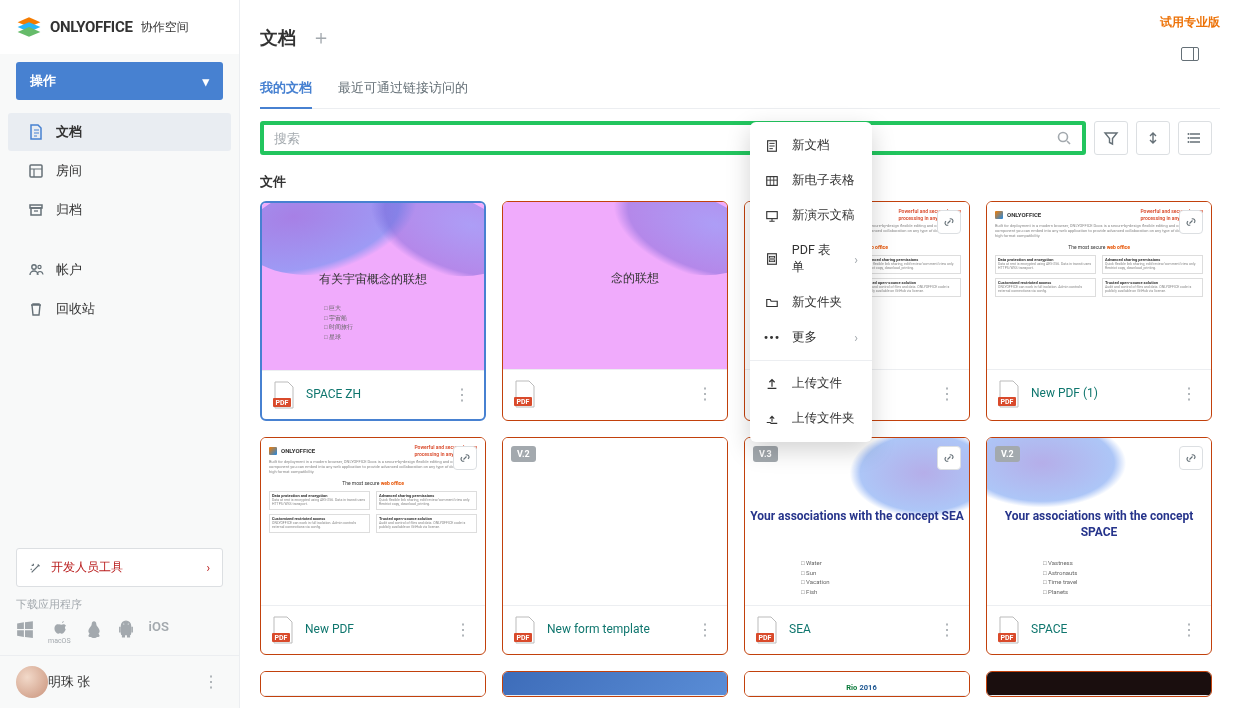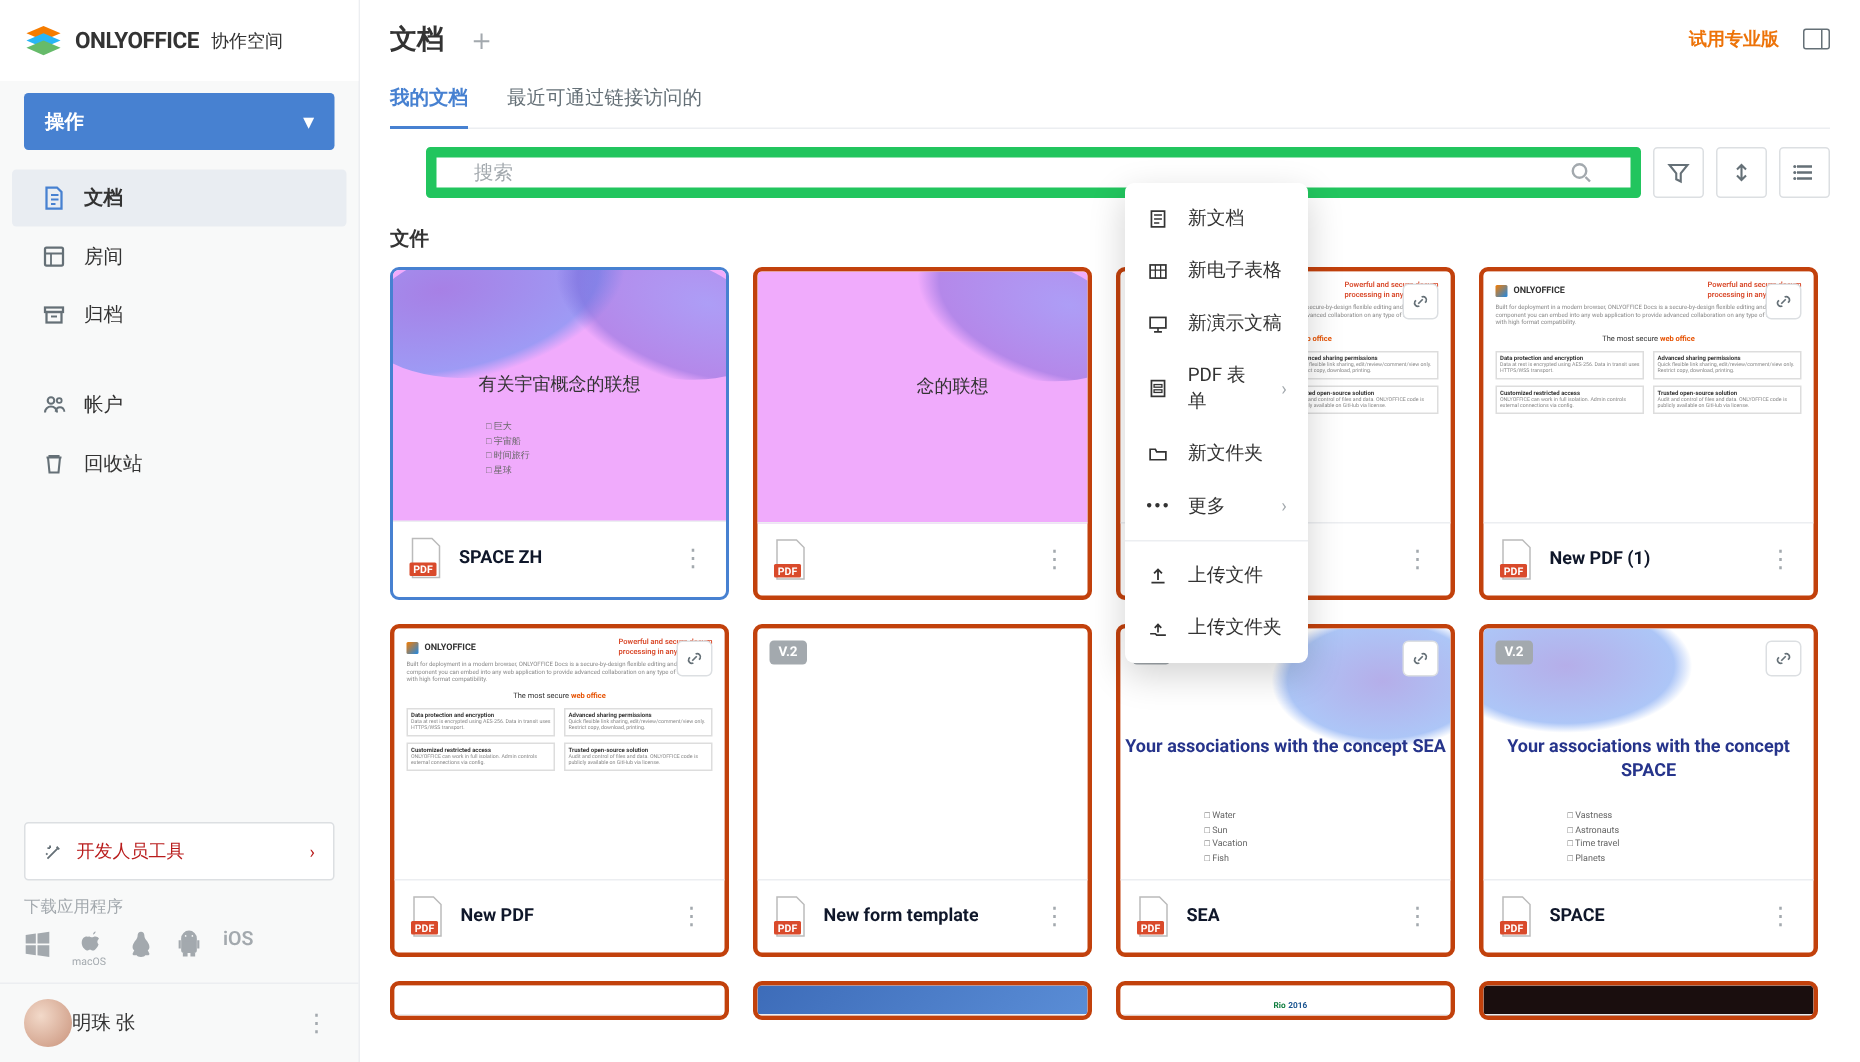--- a/index.html
+++ b/index.html
@@ -29,44 +29,44 @@
 .avatar { width:32px; height:32px; border-radius:50%; background: radial-gradient(circle at 35% 35%, #f2d9c9, #c9927a); }
 .user-name { font-size:13px; color:#333; flex:1; }
 .user-menu { color:#a3a9ae; cursor:pointer; }
 
 
 .main { flex:1; display:flex; flex-direction:column; overflow:hidden; position:relative; }
 .main-header { padding: 14px 20px 0; background:#fff;}
 .title-row { display:flex; align-items:center; gap:14px; }
 .page-title { font-size:18px; font-weight:700; color:#333; }
 .plus-btn { width:22px; height:22px; color:#a3a9ae; cursor:pointer; font-size:20px; display:flex; align-items:center; justify-content:center;}
-.top-right { margin-left:auto; display:flex; align-items:center; gap:16px; }
+.top-right { margin-left:auto; display:flex; align-items:center; gap:16px;flex-direction:column; }
 .trial { color:#ed7309; font-size:12px; font-weight:600; cursor:pointer; }
 .panel-icon { width:18px; height:14px; border:1.5px solid #657077; border-radius:2px; position:relative; cursor:pointer;}
 .panel-icon::after { content:""; position:absolute; right:4px; top:0; bottom:0; width:1.5px; background:#657077;}
 .tabs { display:flex; gap:26px; margin-top:18px; font-size:13px; border-bottom:1px solid #eceef1; }
 .tab { padding-bottom:10px; color:#657077; cursor:pointer; }
 .tab.active { color:#4781d1; border-bottom:2px solid #4781d1; font-weight:600; margin-bottom:-1px;}
 
 .toolbar { display:flex; gap:8px; padding:12px 20px; align-items:center; }
-.search-box { flex:1; max-width: 826px; border:7px solid #22c55e; border-radius:3px; display:flex; align-items:center; padding:0 25px; height:34px;margin-left:24px; }
+.search-box { flex:1; max-width: 826px; border:4px solid #22c55e; border-radius:3px; display:flex; align-items:center; padding:0 10px; height:34px; }
 .search-box input { flex:1; border:none; outline:none; font-size:13px; background:transparent; color:#333;}
 .search-box input::placeholder { color:#a3a9ae; }
 .tb-btn { width:34px; height:34px; border:1px solid #dcdfe2; border-radius:3px; display:flex; align-items:center; justify-content:center; color:#657077; cursor:pointer; }
 
 .section-label { padding: 6px 20px 10px; font-size:13px; font-weight:700; color:#333; }
 
 .grid { display:flex; flex-wrap:wrap; gap:16px; padding:0 20px 20px; overflow-y:auto; }
-.card { width:226px; border:3px solid #c2410c; border-radius:6px; overflow:hidden; display:flex; flex-direction:column; position:relative; cursor:pointer;}
+.card { width:226px; border:1px solid #c2410c; border-radius:6px; overflow:hidden; display:flex; flex-direction:column; position:relative; cursor:pointer;}
 .card.selected { border:2px solid #4781d1; }
 .thumb { height:168px; background:#fff; position:relative; overflow:hidden; border-bottom:1px solid #eceef1;}
 .card-footer { display:flex; align-items:center; gap:10px; padding:10px 10px; }
 .file-icon { width:24px; height:28px; position:relative; flex-shrink:0;}
 .file-icon svg { width:100%; height:100%; }
-.file-name { font-size:12px; font-weight:700; color:#0f172a; line-height:1.3; overflow:hidden; }
+.file-name { font-size:12px; font-weight:400; color:#0f766e; line-height:1.3; overflow:hidden; }
 .dots { margin-left:auto; color:#a3a9ae; cursor:pointer; padding:4px; font-size:16px; line-height:0.4;}
 .link-badge { position:absolute; top:8px; right:8px; width:24px; height:24px; background:#fff; border:1px solid #dcdfe2; border-radius:4px; display:flex; align-items:center; justify-content:center; color:#657077; z-index:2;}
 .ver-badge { position:absolute; top:8px; left:8px; background:#a3a9ae; color:#fff; font-size:9px; font-weight:700; padding:3px 6px; border-radius:3px; z-index:2;}
 
 
 .thumb.space { background:#f0abfc; }
 .thumb.space .wave { position:absolute; top:-20px; left:-20px; width:180px; height:90px; background: radial-gradient(ellipse at 30% 30%, #6b5dd3 0%, #5b8def 60%, transparent 70%); opacity:0.55; border-radius:50%; transform:rotate(-10deg);}
 .thumb.space .wave2 { position:absolute; top:-10px; right:-30px; width:150px; height:80px; background: radial-gradient(ellipse at 70% 30%, #5b8def 0%, #6b5dd3 60%, transparent 70%); opacity:0.45; border-radius:50%; transform:rotate(15deg);}
 .thumb.space .title { position:absolute; top:68px; left:0; right:0; text-align:center; font-size:12px; font-family: serif; color:#333;}
 .thumb.space .bullets { position:absolute; top:100px; left:62px; font-size:6px; color:#666; line-height:1.6;}

